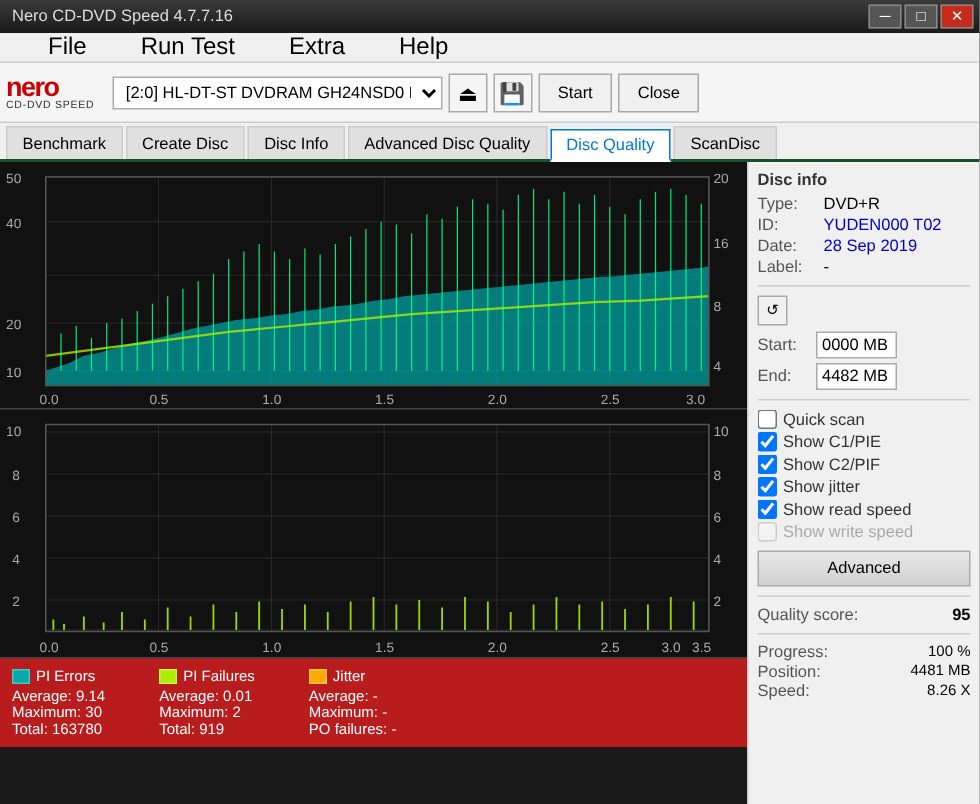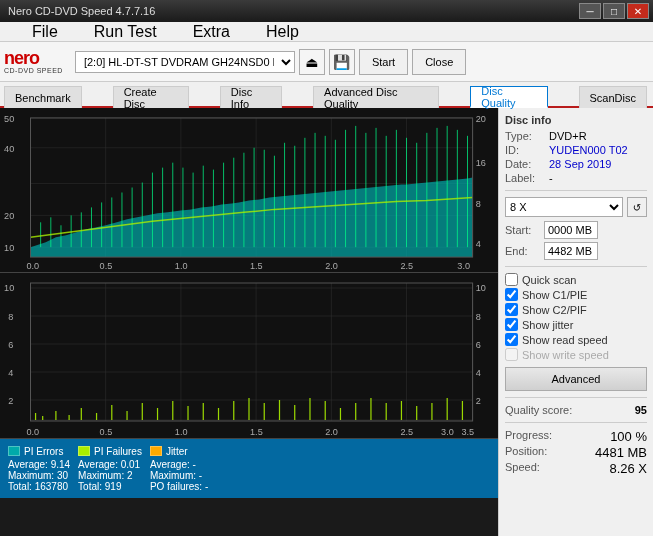--- a/index.html
+++ b/index.html
@@ -93,25 +93,24 @@
     .close-btn {
       height: 26px; padding: 0 12px;
       background: #f0f0f0; border: 1px solid #aaa;
       cursor: pointer; font-size: 11px;
     }
 
     
     .tabbar {
       background: #f0f0f0;
       display: flex;
-      align-items: flex-start;
+      align-items: flex-end;
       padding: 4px 4px 0 4px;
-      border-bottom: 2px solid #b91c1c;
+      border-bottom: 2px solid #14532d;
       height: 26px;
-      gap: 29px;
     }
     .tab {
       padding: 3px 10px;
       font-size: 11px;
       border: 1px solid #ccc;
       border-bottom: none;
       background: #e0e0e0;
       cursor: pointer;
       margin-right: 2px;
       height: 22px;
@@ -153,26 +152,26 @@
     }
 
     
     .chart-svg {
       width: 100%;
       height: 100%;
     }
 
     
     .legend-bar {
-      background: #0369a1;
+      background: #b91c1c;
       height: 60px;
       display: flex;
       align-items: center;
       padding: 4px 8px;
-      gap: 8px;
+      gap: 36px;
       border-top: 1px solid #444;
     }
     .legend-item {
       display: flex;
       flex-direction: column;
     }
     .legend-header {
       display: flex;
       align-items: center;
       gap: 4px;
@@ -275,21 +274,21 @@
     .quality-label { color: #555; font-size: 11px; }
     .quality-value { font-weight: bold; font-size: 11px; }
 
     .progress-section { margin-top: 6px; }
     .progress-row {
       display: flex;
       justify-content: space-between;
       margin-bottom: 1px;
     }
     .progress-label { color: #555; font-size: 11px; }
-    .progress-value { font-size: 13px; }
+    .progress-value { font-size: 10px; }
   </style>
 </head>
 <body>
 
 <div class="titlebar">
   <span class="titlebar-title">Nero CD-DVD Speed 4.7.7.16</span>
   <div class="titlebar-controls">
     <div class="titlebar-btn">─</div>
     <div class="titlebar-btn">□</div>
     <div class="titlebar-btn close">✕</div>
@@ -566,26 +565,20 @@
     </div>
     <div class="info-row">
       <span class="info-label">Label:</span>
       <span class="info-value">-</span>
     </div>
 
     <div class="divider"></div>
 
     
     <div class="settings-row">
-      <select class="speed-select">
-        <option>8 X</option>
-        <option>Max</option>
-        <option>4 X</option>
-        <option>16 X</option>
-      </select>
       <div class="refresh-btn">↺</div>
     </div>
 
     <div class="mb-row">
       <span class="mb-label">Start:</span>
       <input class="mb-input" type="text" value="0000 MB" style="">
     </div>
     <div class="mb-row">
       <span class="mb-label">End:</span>
       <input class="mb-input" type="text" value="4482 MB" style="">

